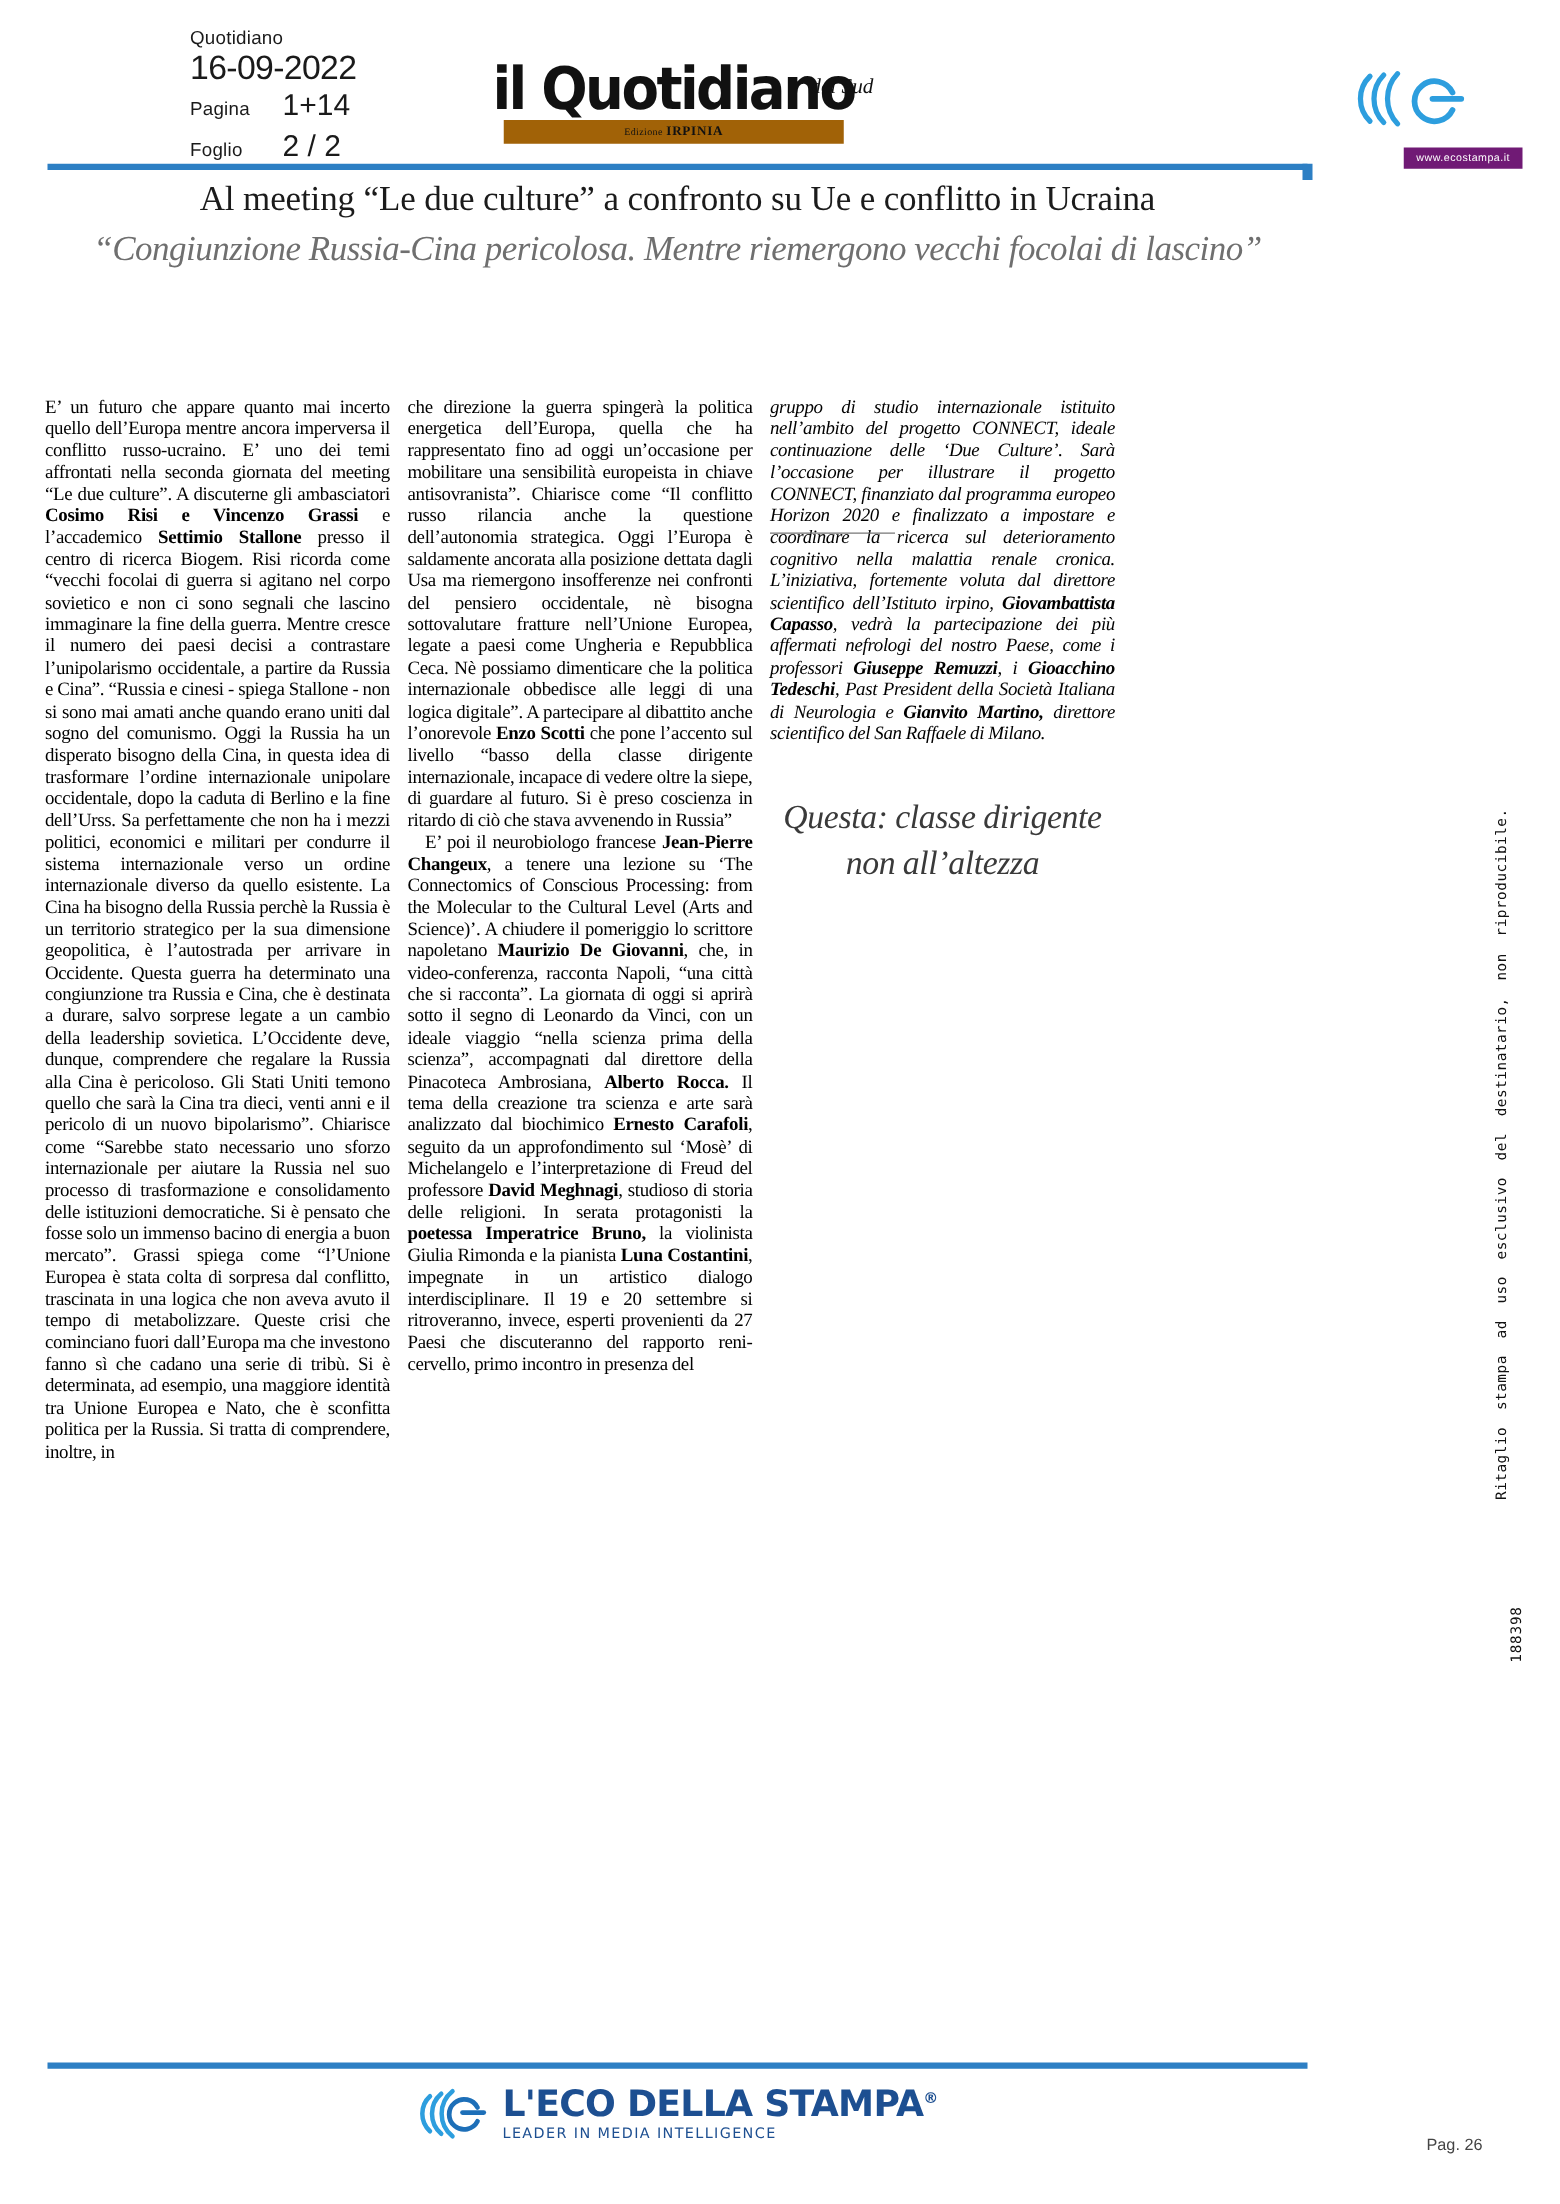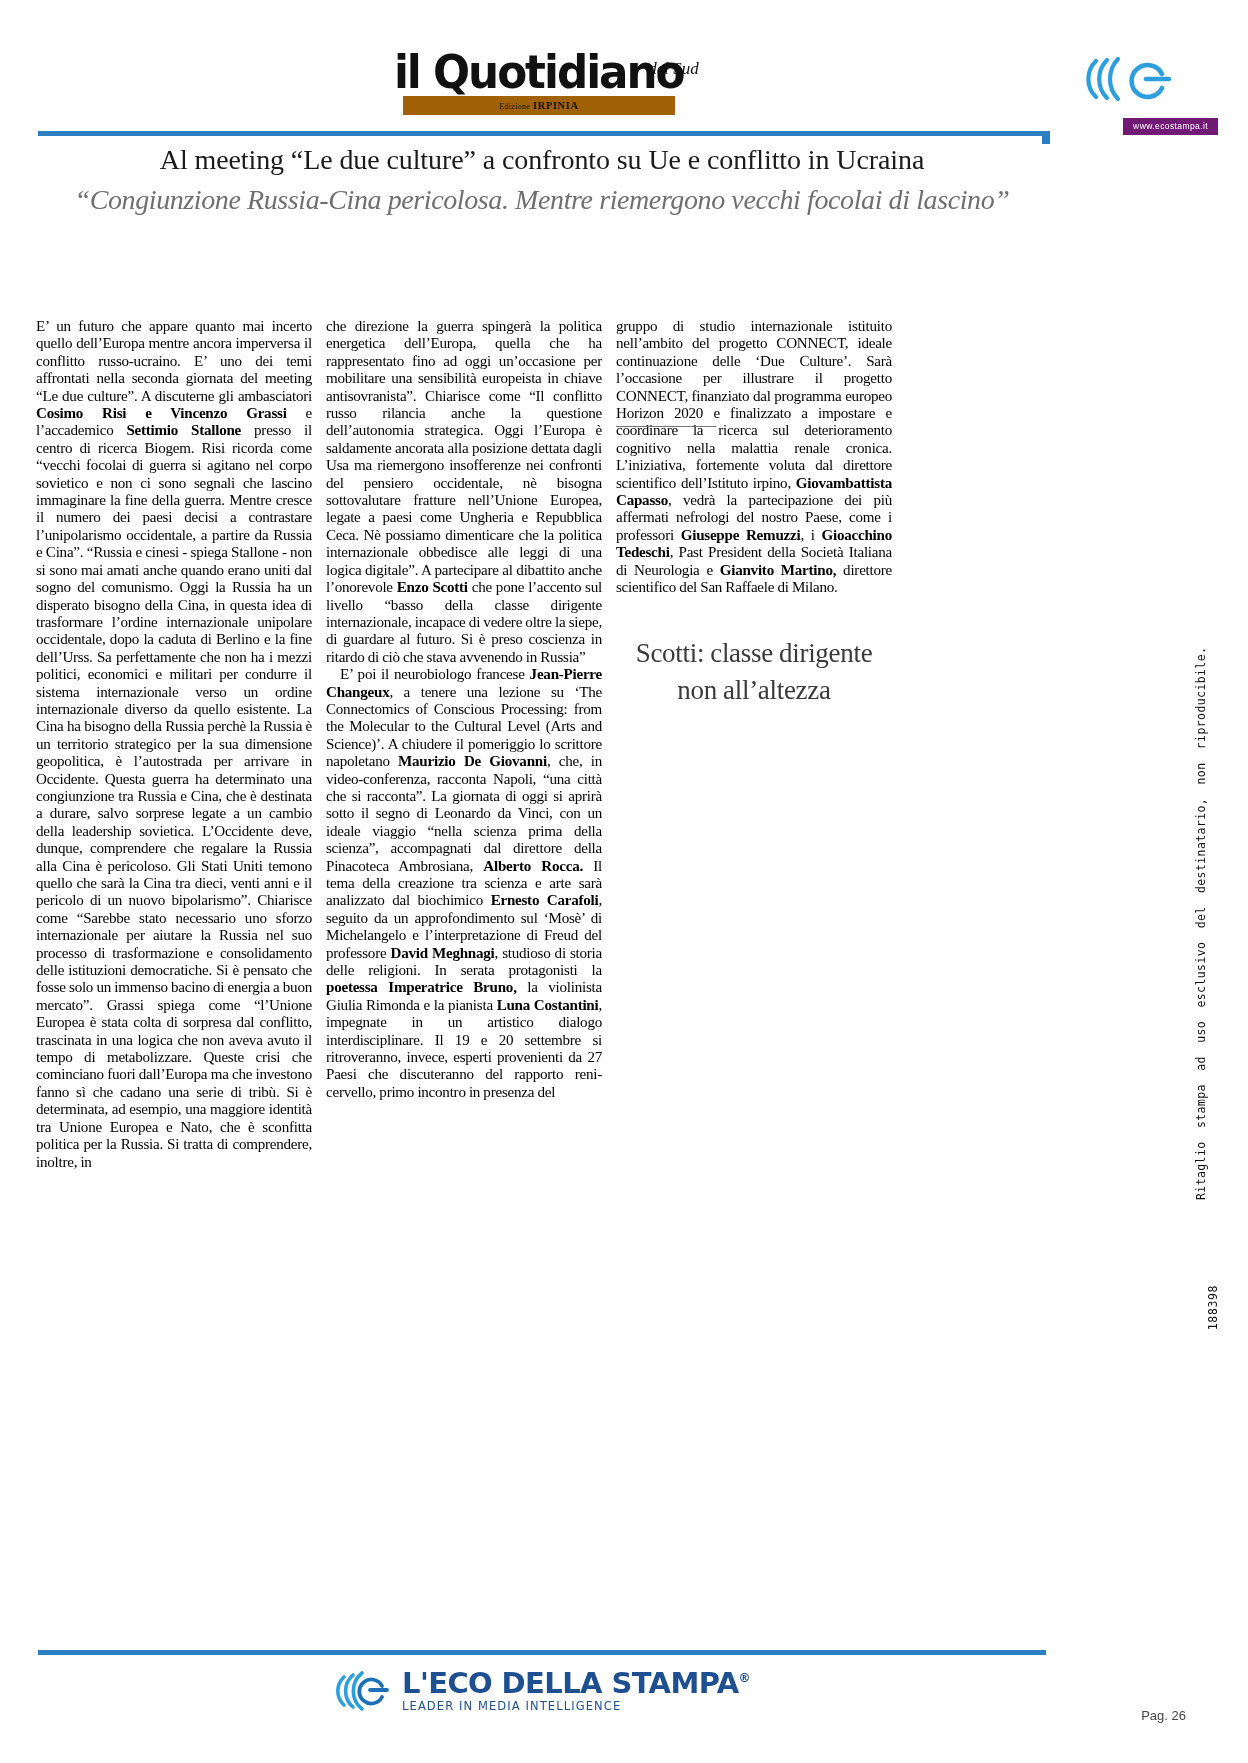--- a/index.html
+++ b/index.html
@@ -161,21 +161,21 @@
     margin-right: 14px;
     font-family: "Liberation Serif", serif;
     font-size: 15.1px;
     line-height: 17.4px;
     text-align: justify;
     color: #000;
     letter-spacing: -0.25px;
     word-spacing: -0.3px;
     position: relative;
   }
-  .col:last-child { margin-right: 0; }
+  .col:last-child { margin-right: 0; font-style: italic; }
   .col p { margin: 0; text-indent: 0; }
   .col p + p { text-indent: 14px; }
   .col b { font-weight: bold; }
 
   
   #col3 .col-text { }
   #pull-quote {
     margin-top: 38px;
     text-align: center;
     font-family: "Liberation Serif", serif;
@@ -251,20 +251,32 @@
     font-family: "Liberation Sans", sans-serif;
     font-size: 13px;
     color: #444;
   }
 </style>
 </head>
 <body>
 
 <div id="clip-header">
 
+  <div class="meta-block">
+    <div class="meta-label">Quotidiano</div>
+    <div class="meta-value-date">16-09-2022</div>
+    <div class="meta-row pagina">
+      <span class="meta-label">Pagina</span>
+      <span class="meta-value-big">1+14</span>
+    </div>
+    <div class="meta-row foglio">
+      <span class="meta-label">Foglio</span>
+      <span class="meta-value-big">2 / 2</span>
+    </div>
+  </div>
 
   <div id="masthead">
     <div style="position:relative; display:inline-block;">
       <span class="masthead-main">il Quotidiano</span>
       <span class="masthead-delsud">del Sud</span>
     </div>
     <div class="masthead-band">
       <span class="band-text">
         <span class="edz">Edizione</span>
         <span class="irp">IRPINIA</span>
@@ -306,21 +318,21 @@
   <div class="col" id="col2">
     <p>che direzione la guerra spingerà la politica energetica dell’Europa, quella che ha rappresentato fino ad oggi un’occasione per mobilitare una sensibilità europeista in chiave antisovranista”. Chiarisce come “Il conflitto russo rilancia anche la questione dell’autonomia strategica. Oggi l’Europa è saldamente ancorata alla posizione dettata dagli Usa ma riemergono insofferenze nei confronti del pensiero occidentale, nè bisogna sottovalutare fratture nell’Unione Europea, legate a paesi come Ungheria e Repubblica Ceca. Nè possiamo dimenticare che la politica internazionale obbedisce alle leggi di una logica digitale”. A partecipare al dibattito anche l’onorevole <b>Enzo Scotti</b> che pone l’accento sul livello “basso della classe dirigente internazionale, incapace di vedere oltre la siepe, di guardare al futuro. Si è preso coscienza in ritardo di ciò che stava avvenendo in Russia”</p>
     <p>E’ poi il neurobiologo francese <b>Jean-Pierre Changeux</b>, a tenere una lezione su ‘The Connectomics of Conscious Processing: from the Molecular to the Cultural Level (Arts and Science)’. A chiudere il pomeriggio lo scrittore napoletano <b>Maurizio De Giovanni</b>, che, in video-conferenza, racconta Napoli, “una città che si racconta”. La giornata di oggi si aprirà sotto il segno di Leonardo da Vinci, con un ideale viaggio “nella scienza prima della scienza”, accompagnati dal direttore della Pinacoteca Ambrosiana, <b>Alberto Rocca.</b> Il tema della creazione tra scienza e arte sarà analizzato dal biochimico <b>Ernesto Carafoli</b>, seguito da un approfondimento sul ‘Mosè’ di Michelangelo e l’interpretazione di Freud del professore <b>David Meghnagi</b>, studioso di storia delle religioni. In serata protagonisti la <b>poetessa Imperatrice Bruno,</b> la violinista Giulia Rimonda e la pianista <b>Luna Costantini</b>, impegnate in un artistico dialogo interdisciplinare. Il 19 e 20 settembre si ritroveranno, invece, esperti provenienti da 27 Paesi che discuteranno del rapporto reni-cervello, primo incontro in presenza del</p>
   </div>
 
   <div class="col" id="col3">
     <div class="mini-rule"></div>
     <div class="col-text">
       <p>gruppo di studio internazionale istituito nell’ambito del progetto CONNECT, ideale continuazione delle ‘Due Culture’. Sarà l’occasione per illustrare il progetto CONNECT, finanziato dal programma europeo Horizon 2020 e finalizzato a impostare e coordinare la ricerca sul deterioramento cognitivo nella malattia renale cronica. L’iniziativa, fortemente voluta dal direttore scientifico dell’Istituto irpino, <b>Giovambattista Capasso</b>, vedrà la partecipazione dei più affermati nefrologi del nostro Paese, come i professori <b>Giuseppe Remuzzi</b>, i <b>Gioacchino Tedeschi</b>, Past President della Società Italiana di Neurologia e <b>Gianvito Martino,</b> direttore scientifico del San Raffaele di Milano.</p>
     </div>
-    <div id="pull-quote">Scotti: classe dirigente non all’altezza</div>
+    <div id="pull-quote">Questa: classe dirigente non all’altezza</div>
   </div>
 </div>
 
 <div id="vertical-note">Ritaglio stampa ad uso esclusivo del destinatario, non riproducibile.</div>
 <div id="clip-id">188398</div>
 
 <div id="footer-rule"></div>
 
 <div id="footer-logo">
   <svg width="62" height="50" viewBox="0 0 62 50">

